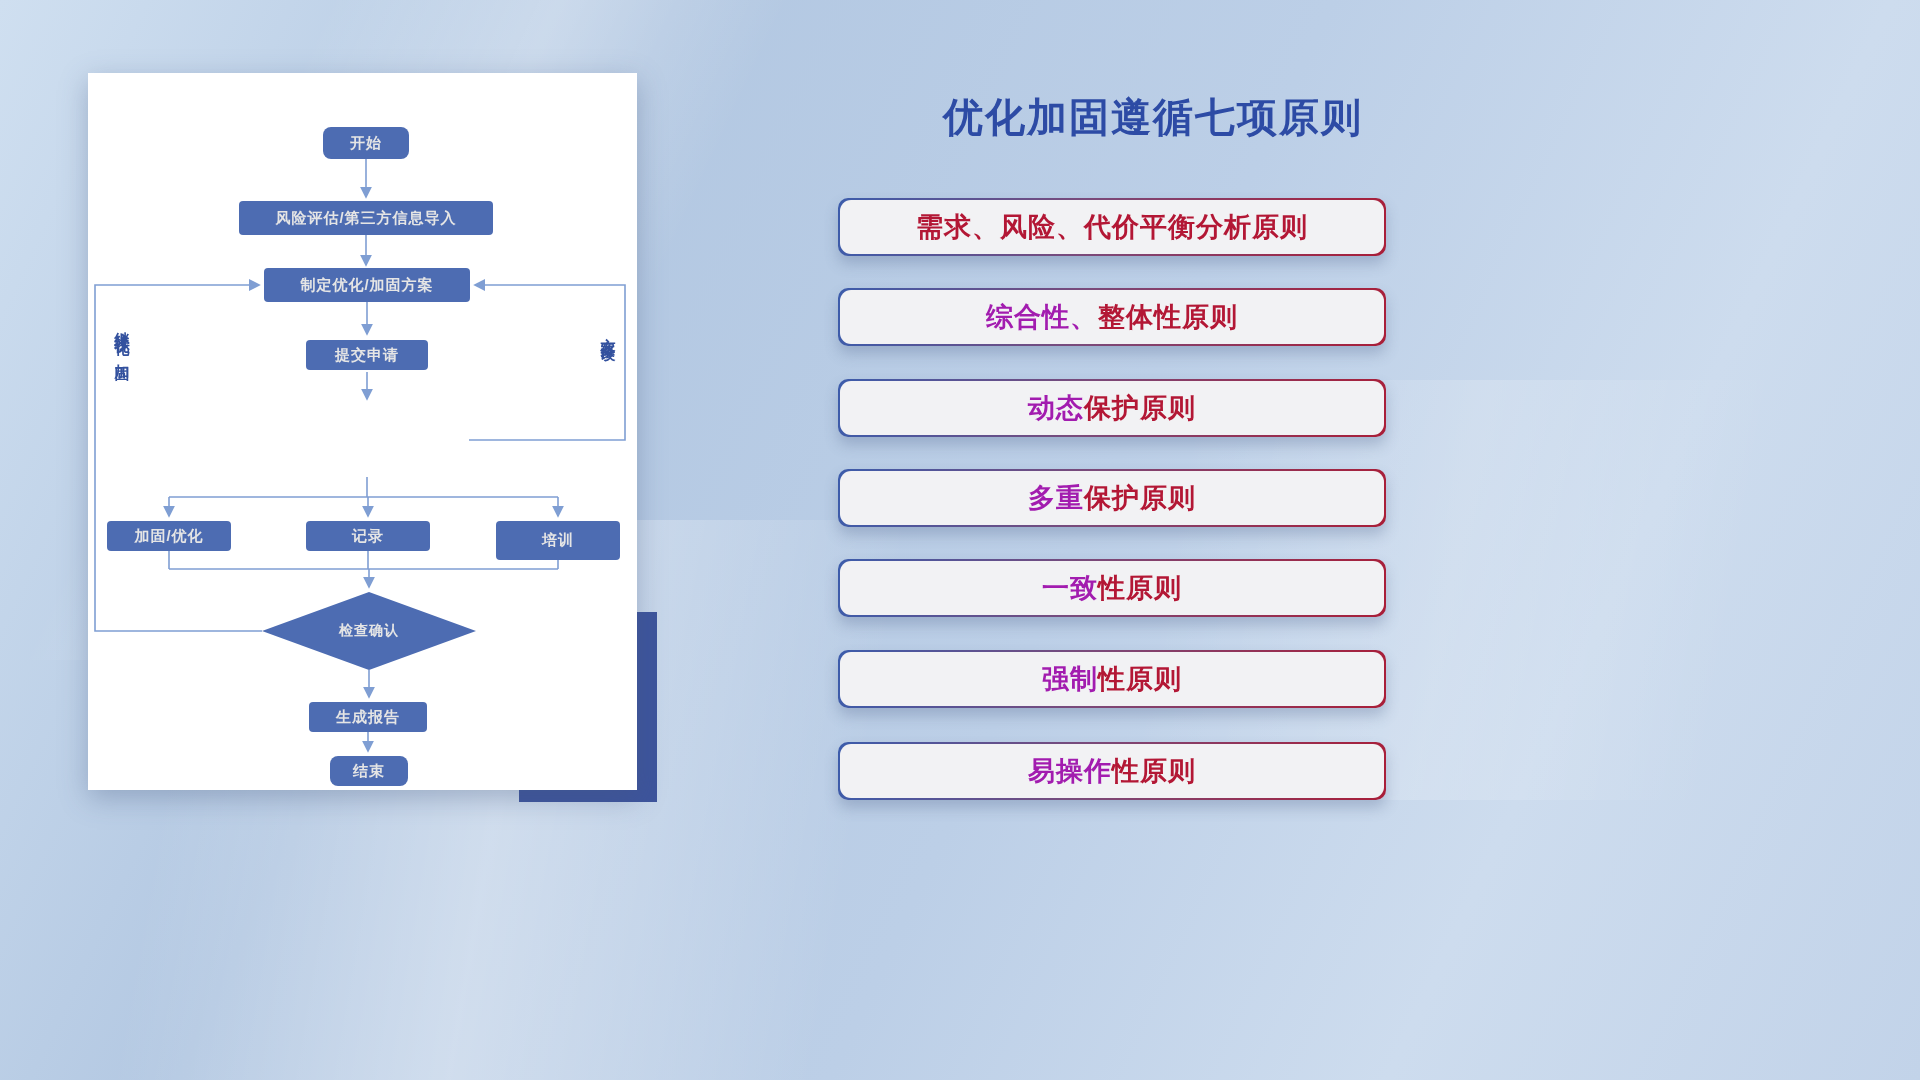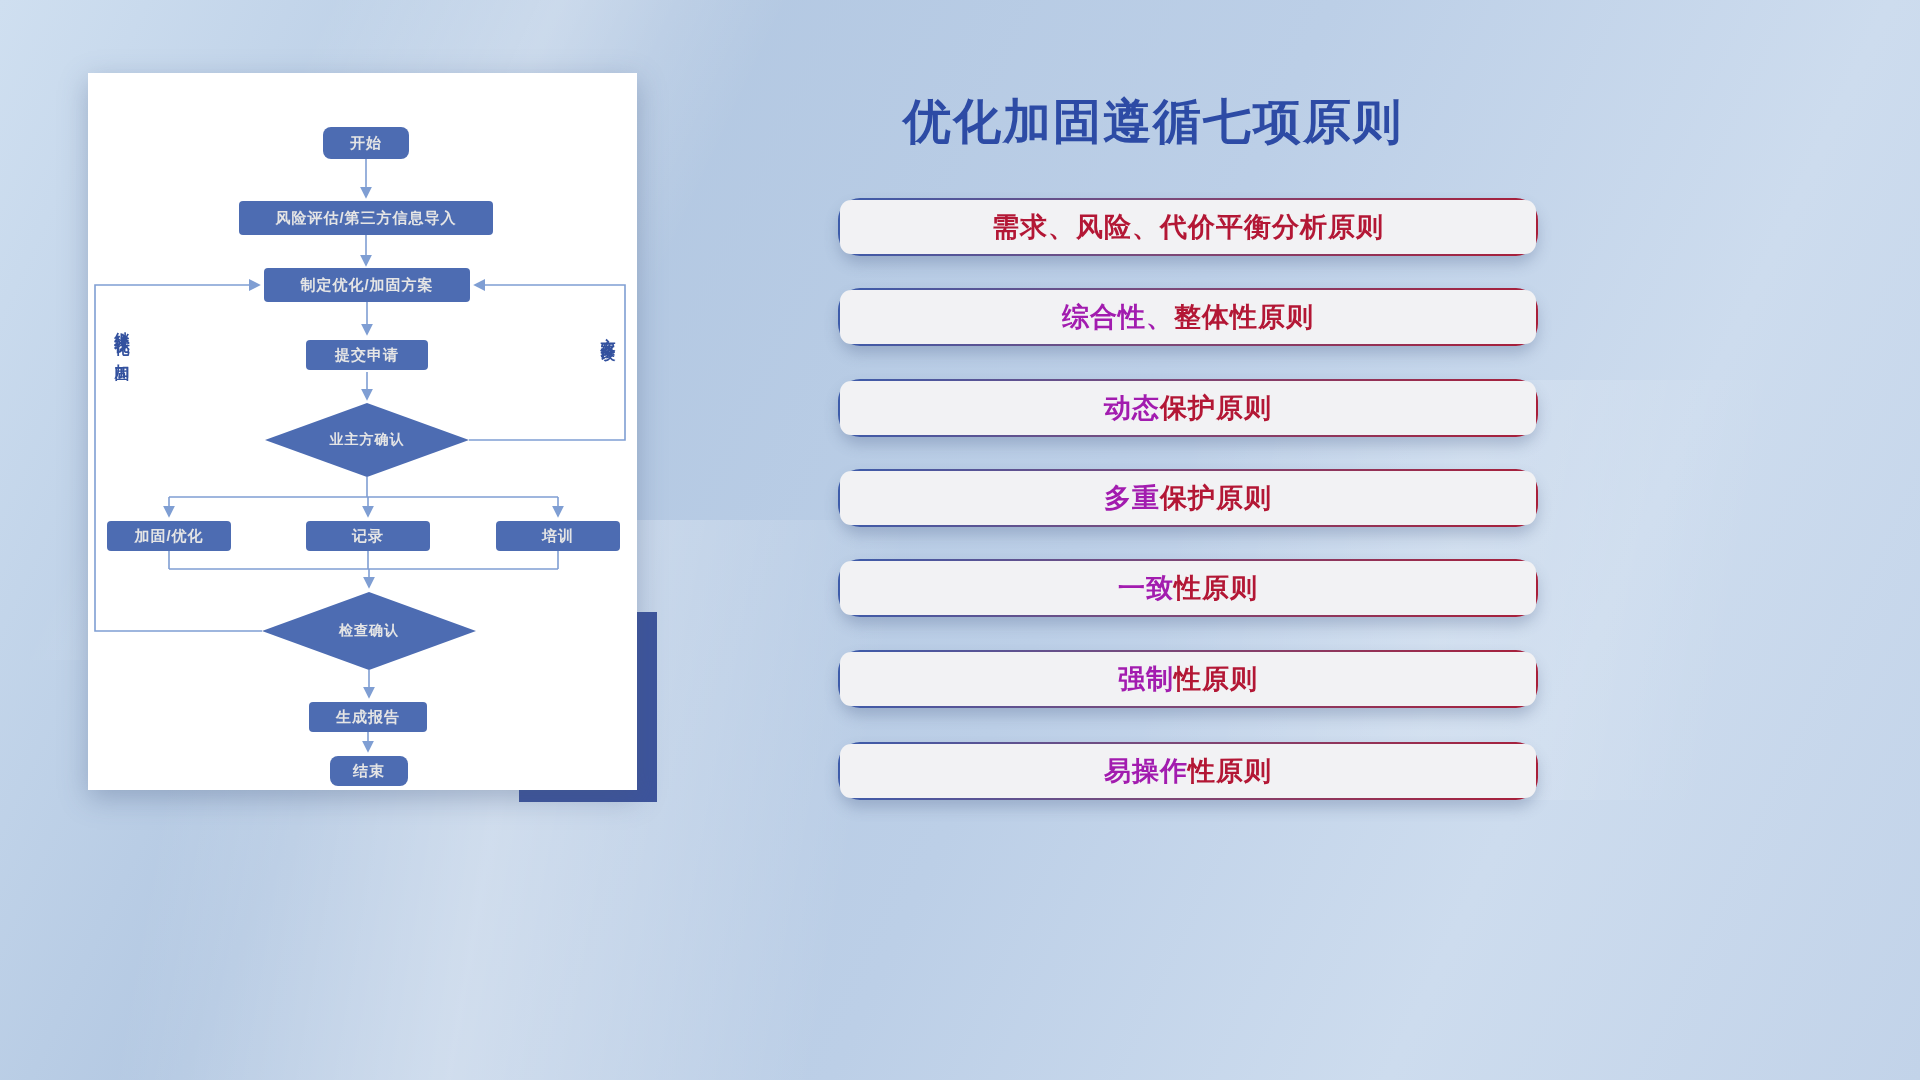--- a/index.html
+++ b/index.html
@@ -40,24 +40,24 @@
   .fnode.diamond{clip-path:polygon(50% 0,100% 50%,50% 100%,0 50%);border-radius:0;font-size:14px;}
 
   .vlabel{
     position:absolute;writing-mode:vertical-lr;text-orientation:upright;
     color:#33519e;font-size:15px;font-weight:700;letter-spacing:3px;z-index:3;
   }
 
   
   .right-panel{position:absolute;left:838px;top:90px;width:630px;height:780px;z-index:2;}
   .panel-title{
-    text-align:center;font-size:48px;font-weight:700;color:#2d4ba5;letter-spacing:2px;
+    text-align:center;font-size:40px;font-weight:700;color:#2d4ba5;letter-spacing:2px;
   }
   .pbox{
-    position:absolute;left:0;width:700px;height:58px;border-radius:22px;padding:2px;box-sizing:border-box;
+    position:absolute;left:0;width:548px;height:58px;border-radius:10px;padding:2px;box-sizing:border-box;
     background:linear-gradient(100deg,#3c5cab 0%,#7a4a7a 45%,#a91e38 100%);
     box-shadow:0 8px 14px rgba(80,100,140,.30);
   }
   .pbox-inner{
     width:100%;height:100%;border-radius:11px;background:#f2f2f4;
     display:flex;align-items:center;justify-content:center;
     font-size:27px;font-weight:600;letter-spacing:1px;white-space:nowrap;
   }
   .t-blue{color:#a21caf;}
   .t-red{color:#b31735;}
@@ -107,27 +107,26 @@
     </svg>
 
     <div class="fnode pill" style="left:235px;top:54px;width:86px;height:32px;">开始</div>
 
     <div class="fnode" style="left:151px;top:128px;width:254px;height:34px;">风险评估/第三方信息导入</div>
 
     <div class="fnode" style="left:176px;top:195px;width:206px;height:34px;">制定优化/加固方案</div>
 
     <div class="fnode" style="left:218px;top:267px;width:122px;height:30px;text-align:center;">提交申请</div>
 
-    <div class="fnode diamond" style="left:177px;top:330px;width:204px;height:74px;">业主方确认</div>
 
     <div class="fnode" style="left:19px;top:448px;width:124px;height:30px;">加固/优化</div>
 
     <div class="fnode" style="left:218px;top:448px;width:124px;height:30px;">记录</div>
 
-    <div class="fnode" style="left:408px;top:448px;width:124px;height:30px;">培训</div>
+    <div class="fnode" style="left:408px;top:448px;width:124px;height:39px;">培训</div>
 
     <div class="fnode diamond" style="left:174px;top:519px;width:214px;height:78px;">检查确认</div>
 
     <div class="fnode" style="left:221px;top:629px;width:118px;height:30px;">生成报告</div>
 
     <div class="fnode pill" style="left:242px;top:683px;width:78px;height:30px;">结束</div>
 
     <div class="vlabel" style="left:24px;top:247px;">继续优化/加固</div>
 
     <div class="vlabel" style="left:510px;top:252px;">方案修改</div>

